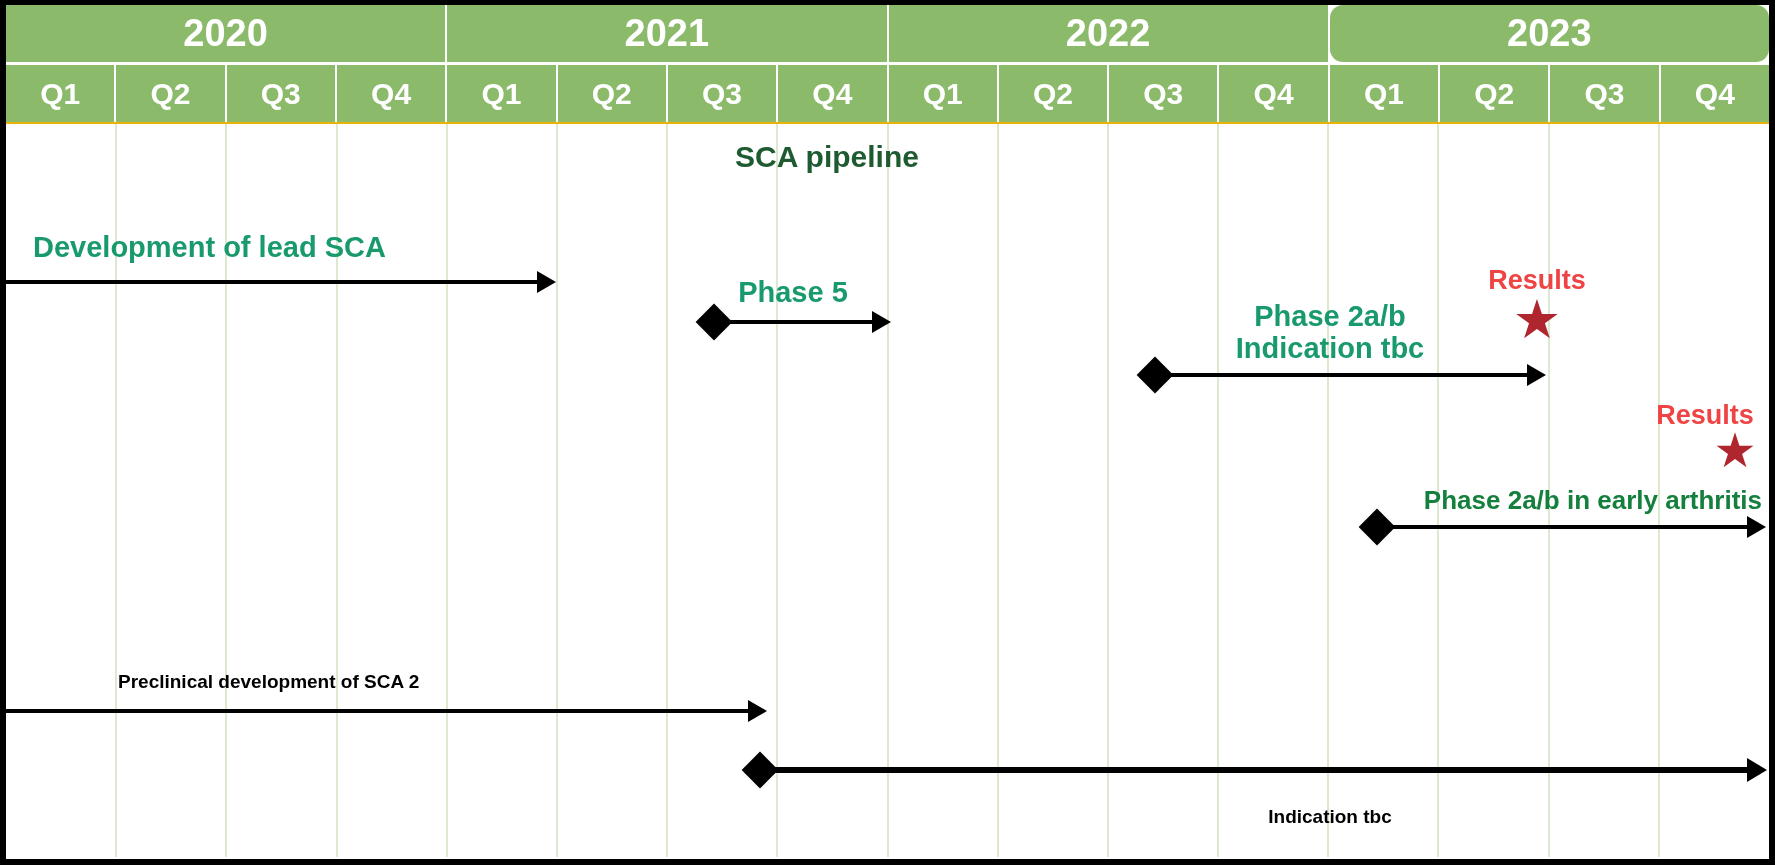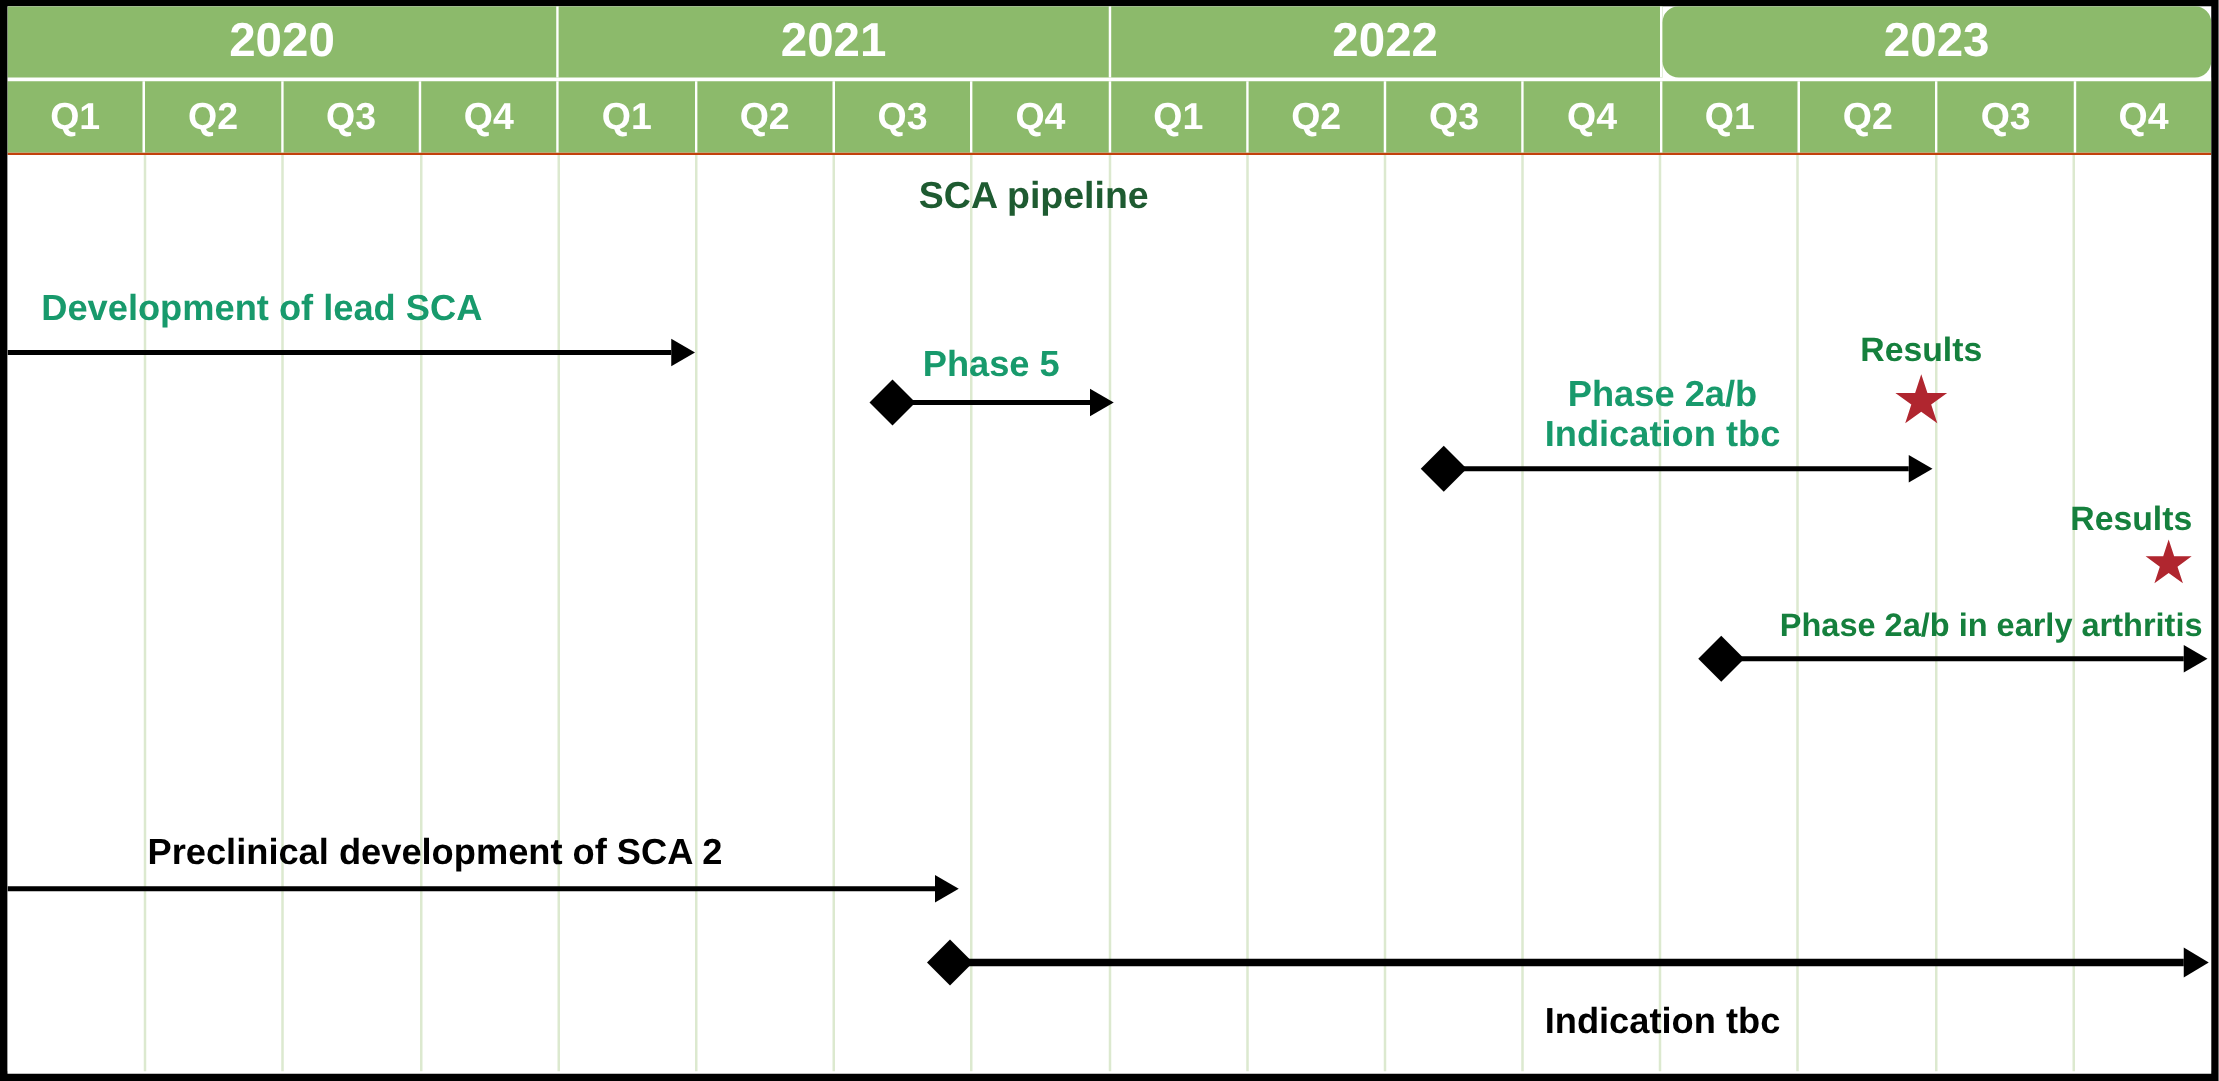--- a/index.html
+++ b/index.html
@@ -13,37 +13,37 @@
     overflow:hidden;
   }
   
   .hdr-years{display:flex;height:60px;box-sizing:border-box;border-bottom:3px solid #fff;}
   .ycell{
     flex:1;background:#8CBA6B;color:#fff;
     font-weight:bold;font-size:38px;line-height:57px;text-align:center;
     border-right:2px solid #fff;box-sizing:border-box;
   }
   .ycell:last-child{border-right:none;border-radius:13px;}
-  .hdr-quarters{display:flex;height:59px;box-sizing:border-box;border-bottom:2px solid #c2410c;}
+  .hdr-quarters{display:flex;height:59px;box-sizing:border-box;border-bottom:2px solid #eab308;}
   .qcell{
     flex:1;background:#8CBA6B;color:#fff;
     font-weight:bold;font-size:30px;line-height:57px;text-align:center;
     border-right:2px solid #fff;box-sizing:border-box;
   }
   .qcell:last-child{border-right:none;}
   
   .body{position:relative;height:733px;background:#fff;}
   .grid{position:absolute;top:0;bottom:0;width:2px;background:#DCE9CF;}
   
   .overlay{position:absolute;left:0;top:0;width:1763px;height:854px;}
   .lbl{position:absolute;font-weight:bold;white-space:nowrap;line-height:32px;}
   .teal{color:#189A6C;font-size:29px;}
   .dgreen{color:#1E5B31;font-size:30px;}
-  .black{color:#000;font-size:29px;}
-  .red{color:#15803d;font-size:27px;}
+  .black{color:#000;font-size:19px;}
+  .red{color:#ef4444;font-size:27px;}
   .orange{color:#15803d;font-size:26px;}
   .center{text-align:center;}
   .right{text-align:right;}
   .aline{position:absolute;background:#000;}
   .ahead{
     position:absolute;width:0;height:0;
     border-top:11px solid transparent;border-bottom:11px solid transparent;
     border-left:19px solid #000;
   }
   .ahead.big{border-top-width:12px;border-bottom-width:12px;border-left-width:20px;}

